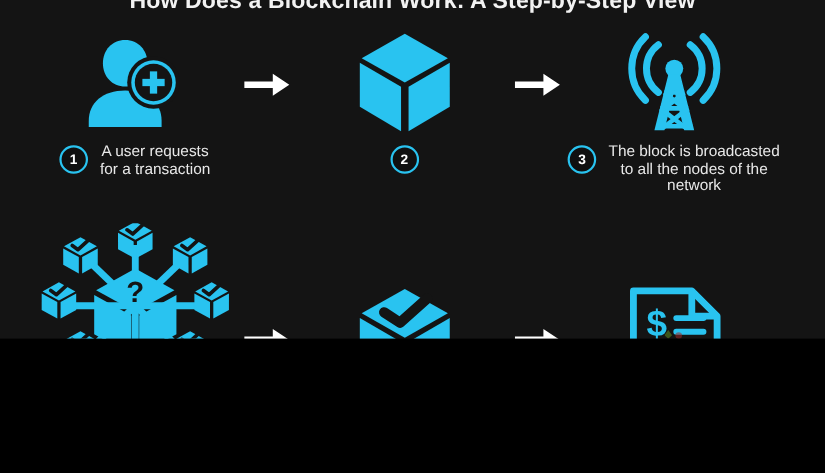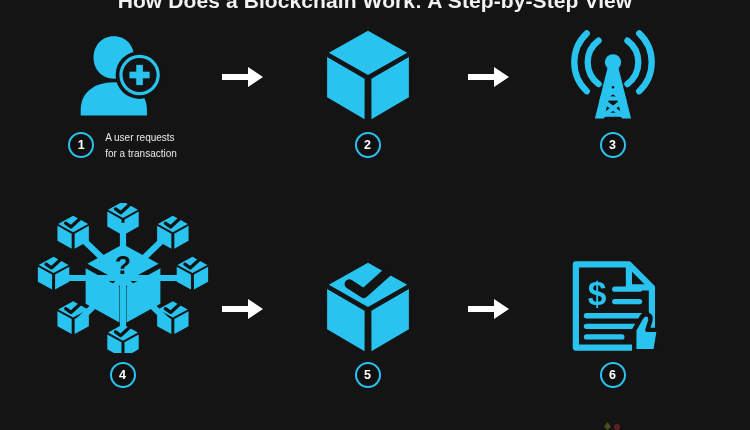--- a/index.html
+++ b/index.html
@@ -6,21 +6,21 @@
     margin: 0;
     padding: 0;
     background: #000;
   }
   body {
     font-family: "Liberation Sans", sans-serif;
   }
   #infographic {
     position: relative;
     width: 750px;
-    height: 430px;
+    height: 308px;
     background: #141414;
     overflow: hidden;
   }
 
   
   .title {
     position: absolute;
     top: -11px;
     left: 0;
     width: 750px;
@@ -81,22 +81,23 @@
     color: #ffffff;
     font-size: 12.5px;
     font-weight: 700;
     line-height: 22px;
     text-align: center;
     margin-top: 2px;
   }
 
   .caption-text {
     color: #e8e8e8;
-    font-size: 10px;
+    font-size: 14px;
     line-height: 15.5px;
+    text-align: center;
     white-space: pre-line;
     font-weight: 400;
   }
 
   
   .arrow {
     position: absolute;
     width: 42px;
     height: 26px;
   }
@@ -191,20 +192,23 @@
             <line x1="42" y1="62" x2="64" y2="80"></line>
             <line x1="62" y1="62" x2="40" y2="80"></line>
             <line x1="38" y1="78" x2="64" y2="98"></line>
             <line x1="66" y1="78" x2="40" y2="98"></line>
             <line x1="34" y1="96" x2="70" y2="96"></line>
           </g>
         </svg>
       </div>
       <div class="caption">
         <div class="num-circle">3</div>
+        <div class="caption-text">The block is broadcasted
+to all the nodes of the
+network</div>
       </div>
     </div>
   </div>
 
   <div class="row row-2">
 
     <div class="step">
       <div class="icon-wrap">
         <svg width="178" height="150" viewBox="0 0 200 168">
           <g stroke="#29c3f0" stroke-width="7">

